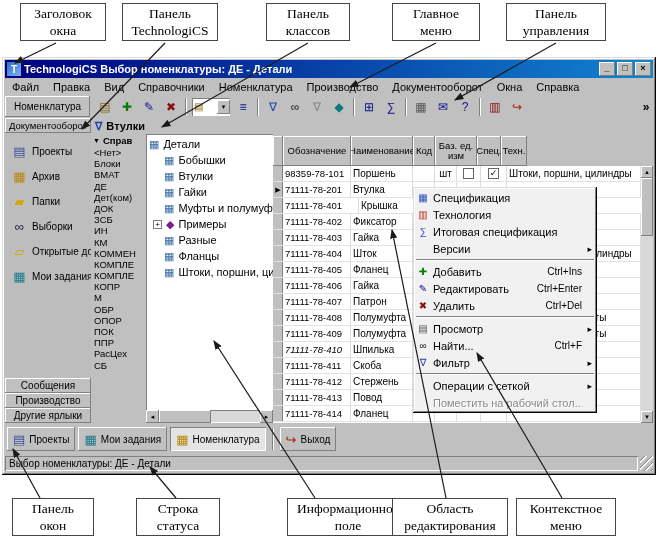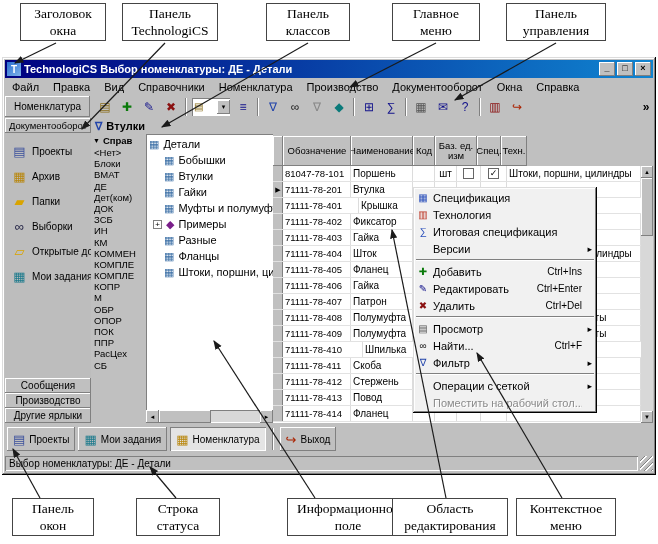--- a/index.html
+++ b/index.html
@@ -335,21 +335,21 @@
             <div class="gh-cell raised-light" style="width: 68px;">Обозначение</div>
             <div class="gh-cell raised-light" style="width: 62px;">Наименование</div>
             <div class="gh-cell raised-light" style="width: 22px;">Код</div>
             <div class="gh-cell raised-light" style="width: 42px;">Баз. ед. изм</div>
             <div class="gh-cell raised-light" style="width: 24px;">Спец.</div>
             <div class="gh-cell raised-light" style="width: 26px;">Техн.</div>
           </div>
         <div class="grid-rows" id="grid-rows">
             <div class="g-row">
               <div class="g-gutter"></div>
-              <div class="g-cell c-des" style="width: 68px;">81047-78-101</div>
+              <div class="g-cell c-des" style="width: 68px;">98359-78-101</div>
               <div class="g-cell" style="width: 62px;">Поршень</div>
               <div class="g-cell" style="width: 22px;"></div>
               <div class="g-cell center" style="width: 22px;">шт</div>
               <div class="g-cell center" style="width: 24px;">
                 <span class="cbx"></span>
               </div>
               <div class="g-cell center" style="width: 26px;">
                 <span class="cbx">✓</span>
               </div>
               <div class="g-cell" style="width: 134px;">Штоки, поршни, цилиндры</div>
@@ -449,21 +449,21 @@
               <div class="g-cell c-des" style="width: 68px;">71111-78-409</div>
               <div class="g-cell" style="width: 62px;">Полумуфта</div>
               <div class="g-cell" style="width: 22px;"></div>
               <div class="g-cell center" style="width: 22px;"></div>
               <div class="g-cell center" style="width: 24px;"></div>
               <div class="g-cell center" style="width: 26px;"></div>
               <div class="g-cell" style="width: 134px;">Муфты и полумуфты</div>
             </div>
             <div class="g-row">
               <div class="g-gutter"></div>
-              <div class="g-cell c-des" style="width: 80px;">71111-78-410</div>
+              <div class="g-cell c-des" style="width: 68px; font-style: italic;">71111-78-410</div>
               <div class="g-cell" style="width: 62px;">Шпилька</div>
               <div class="g-cell" style="width: 22px;"></div>
               <div class="g-cell center" style="width: 22px;"></div>
               <div class="g-cell center" style="width: 24px;"></div>
               <div class="g-cell center" style="width: 26px;"></div>
               <div class="g-cell" style="width: 134px;"></div>
             </div>
             <div class="g-row">
               <div class="g-gutter"></div>
               <div class="g-cell c-des" style="width: 68px;">71111-78-411</div>

